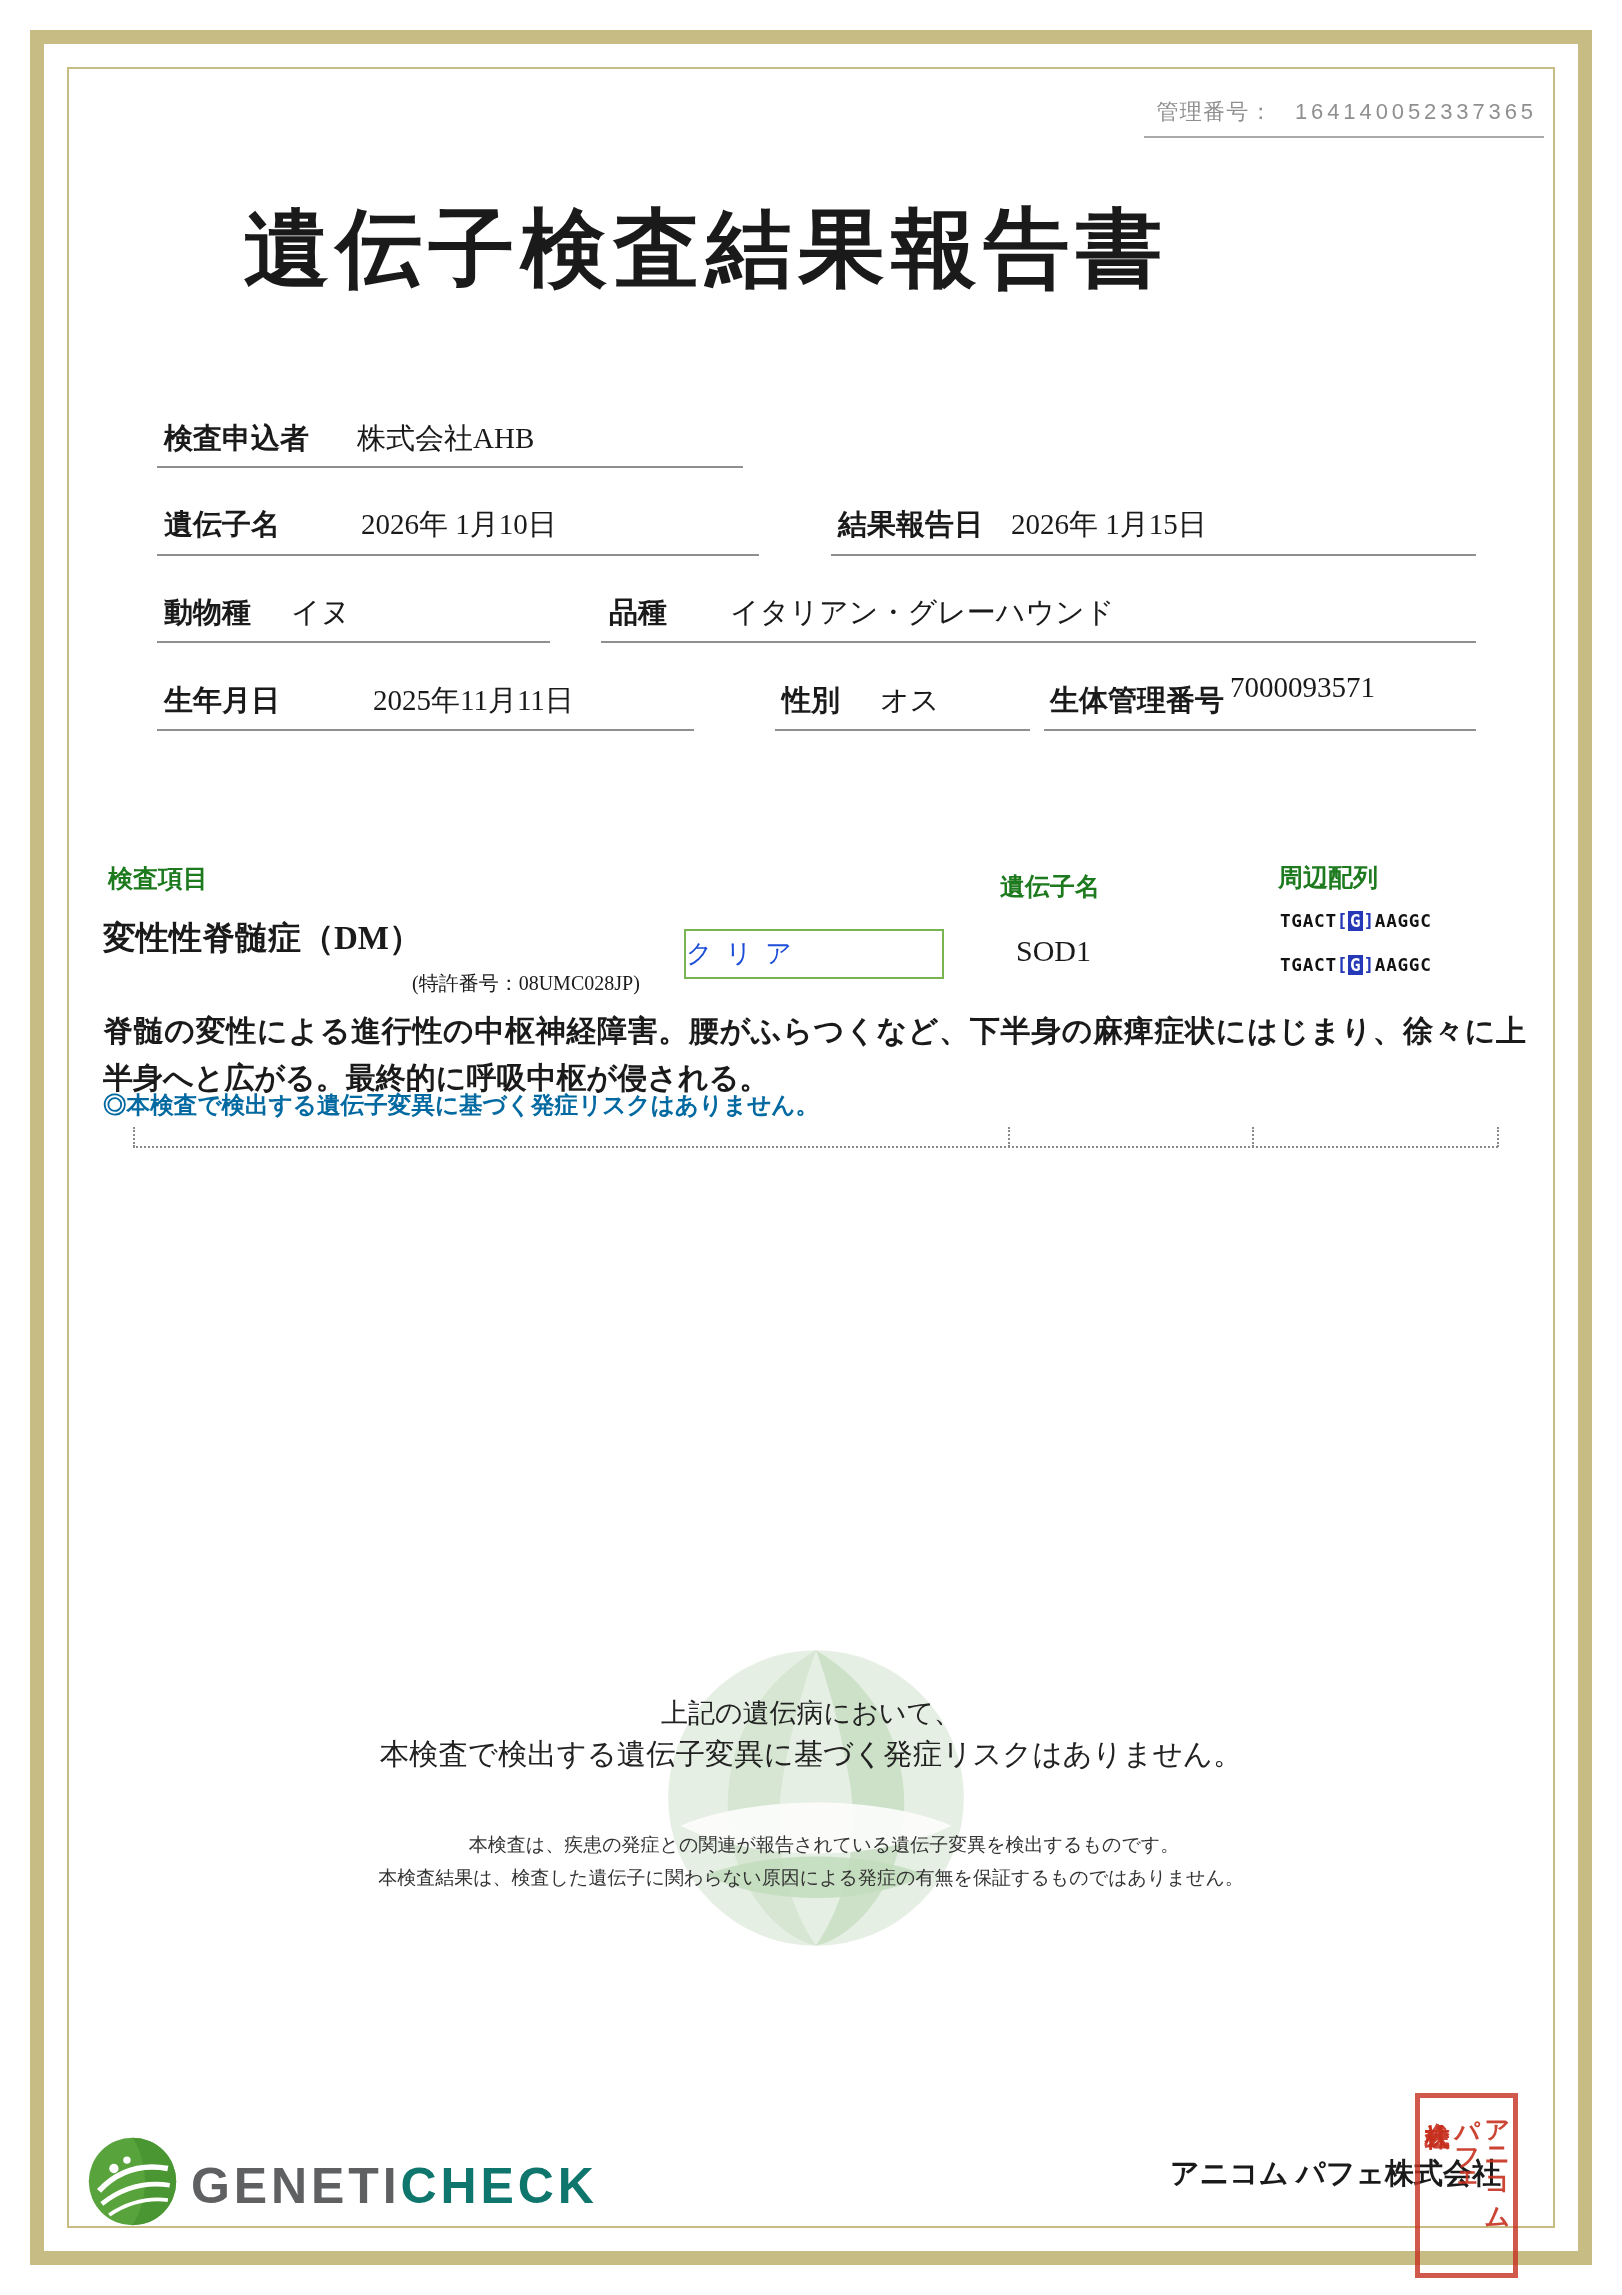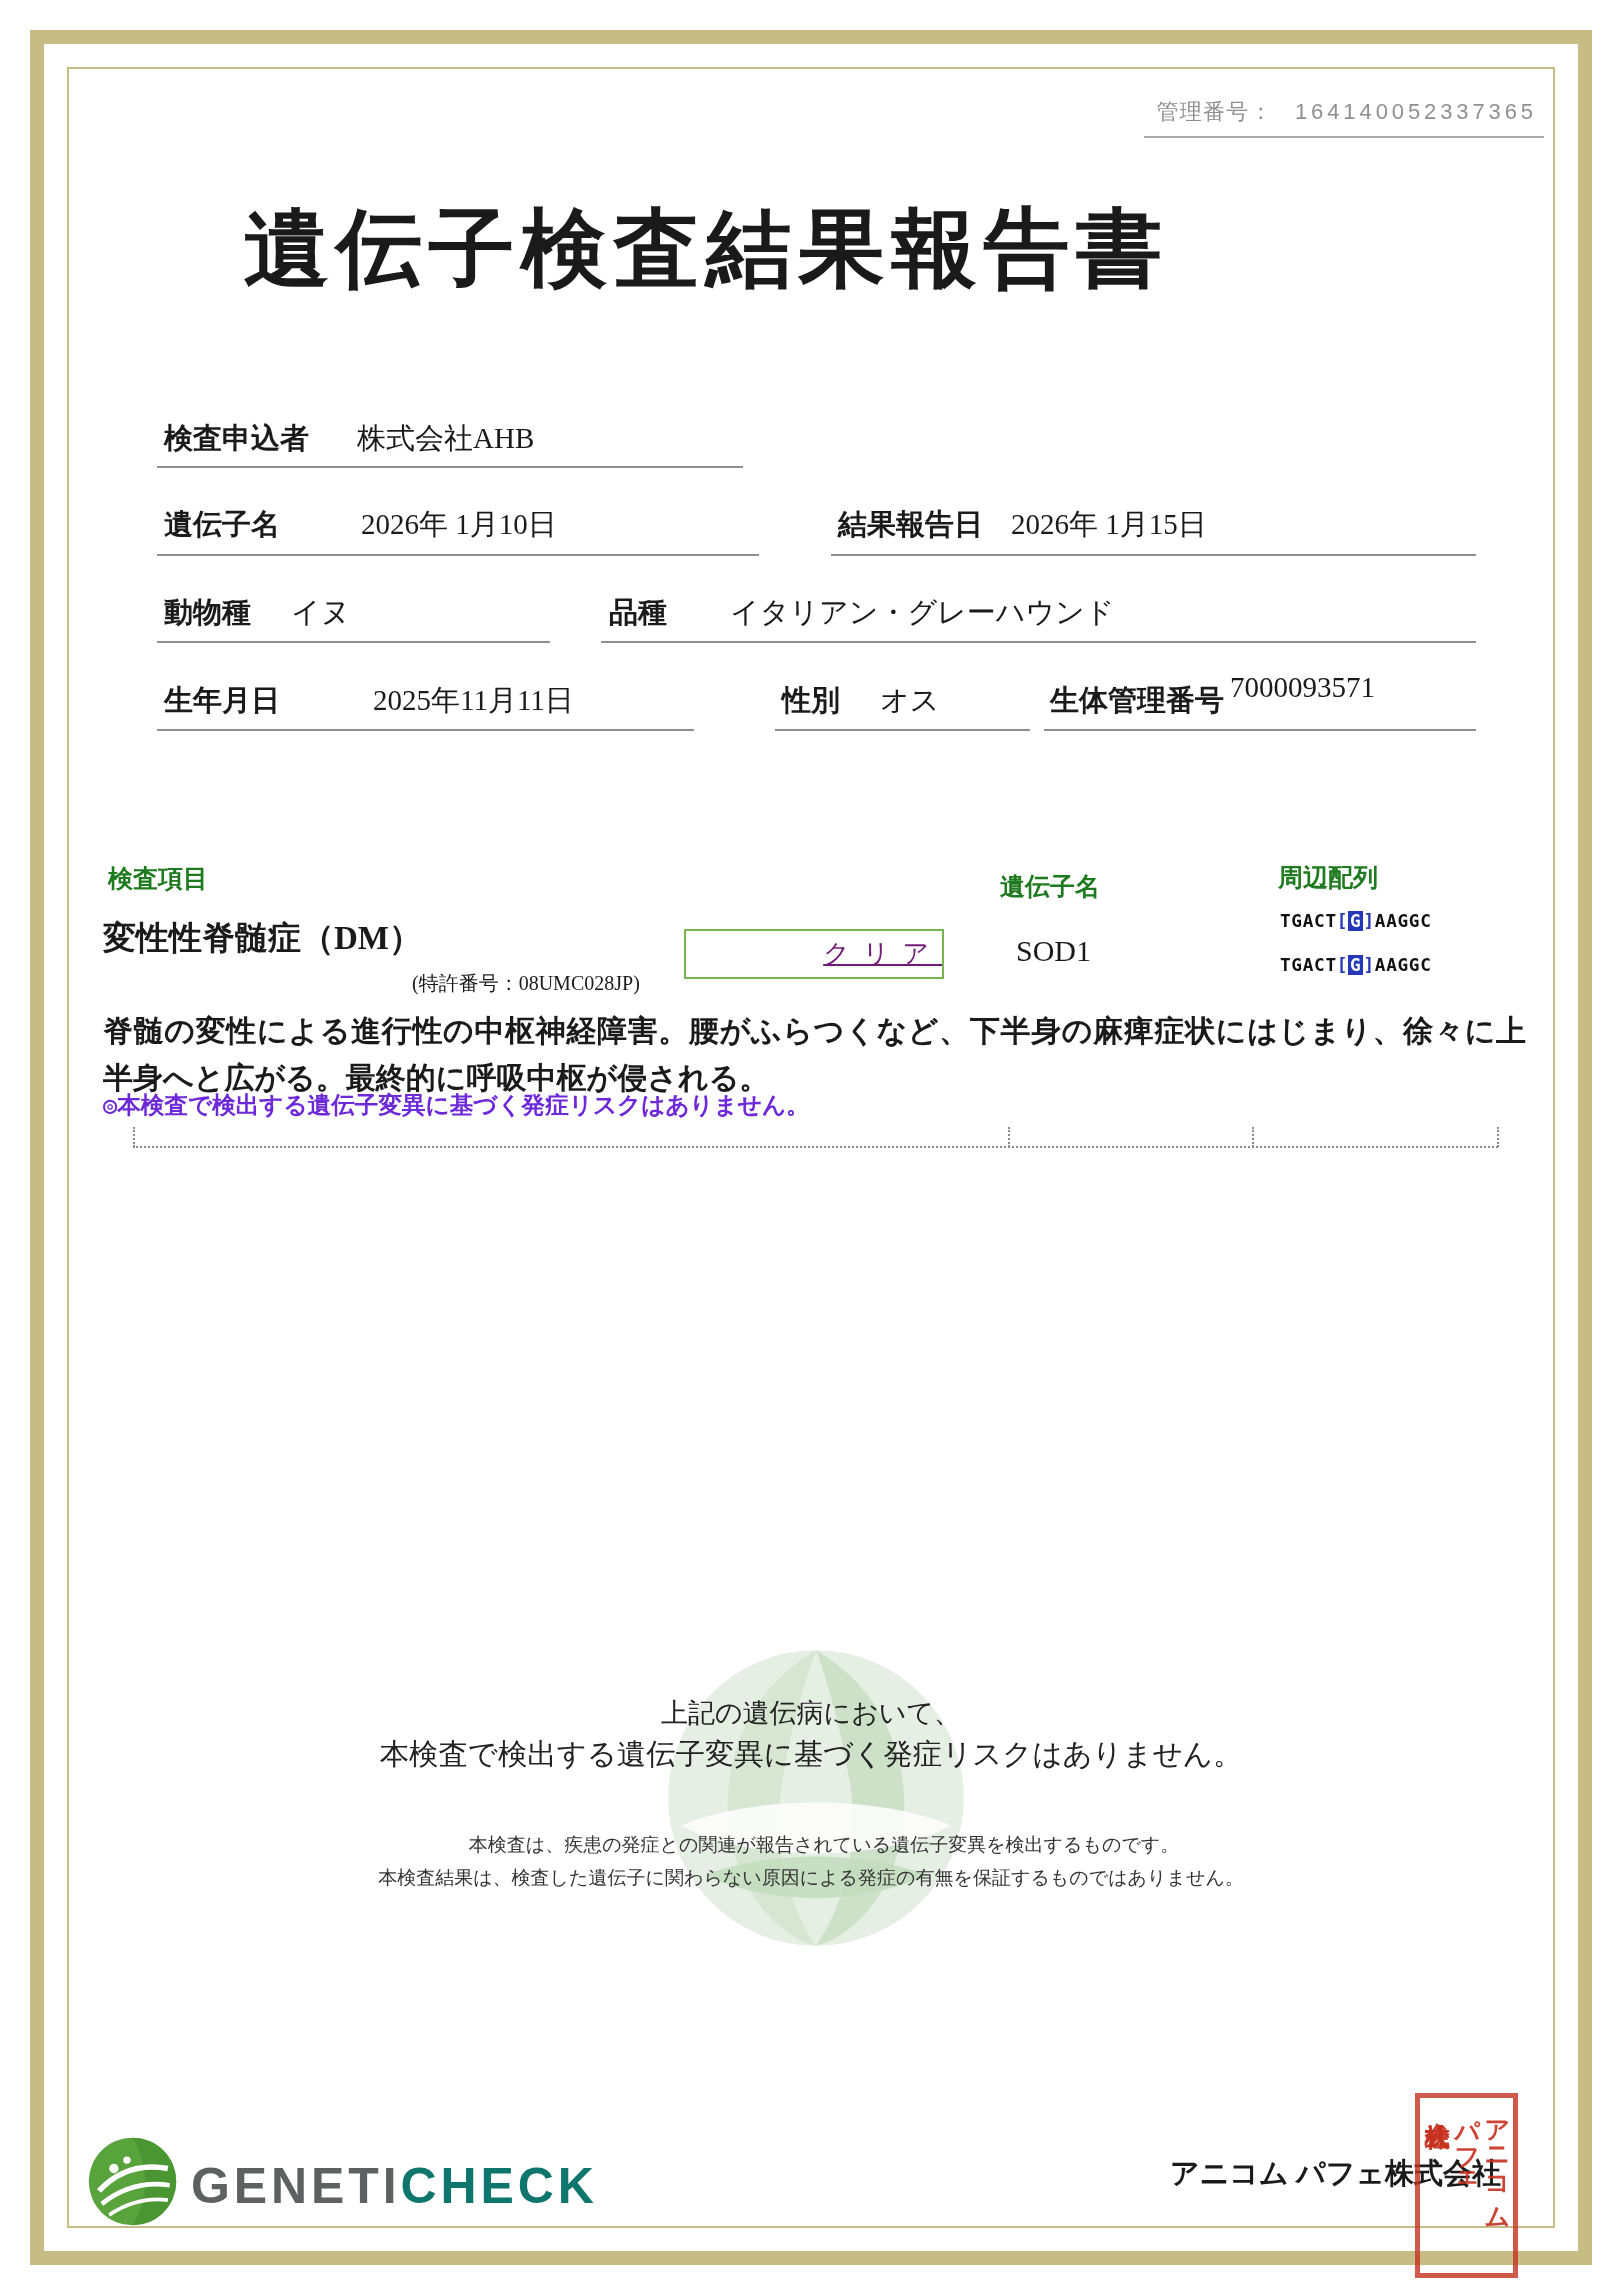--- a/index.html
+++ b/index.html
@@ -27,29 +27,29 @@
   
   .lbl{font-size:29px;font-weight:bold;white-space:nowrap;}
   .val{font-size:29px;white-space:nowrap;}
   .uline{border-bottom:2px solid #8f8f8f;height:0;}
 
   
   .sec-h{font-size:25px;font-weight:bold;color:#1e7a1e;white-space:nowrap;}
   .disease{font-size:33px;font-weight:bold;white-space:nowrap;}
   .patent{font-size:20px;white-space:nowrap;}
   .result-box{width:260px;height:50px;border:2px solid #78b452;box-sizing:border-box;
-              text-align:right;line-height:46px;font-size:26px;letter-spacing:13px;
-              color:#701a75;white-space:nowrap;text-decoration:underline;}
+              text-align:left;line-height:46px;font-size:26px;letter-spacing:13px;
+              color:#1d4ed8;white-space:nowrap;}
   .gene{font-size:30px;white-space:nowrap;}
   .seq{font-family:"DejaVu Sans Mono",monospace;font-size:17.7px;font-weight:bold;
        letter-spacing:0.7px;white-space:nowrap;color:#111;}
   .seq .bracket{color:#2438b8;}
   .seq .allele{background:#2438b8;color:#ffffff;padding:0 2px;}
   .desc{width:1423px;font-size:30px;font-weight:bold;line-height:1.55;text-align:justify;}
-  .risk{font-size:23.6px;font-weight:bold;color:#6d28d9;white-space:nowrap;font-family:Liberation Mono, monospace;}
+  .risk{font-size:23.6px;font-weight:bold;color:#0369a1;white-space:nowrap;}
   .dotline{border-bottom:2px dotted #8a8a8a;height:0;}
   .dottick{border-left:2px dotted #8a8a8a;width:0;height:19.6px;}
 
   
   .sum1{top:1695px;left:0;width:1622px;text-align:center;font-family:"Liberation Sans",sans-serif;
         font-size:27px;color:#222;z-index:2;}
   .sum2{top:1735px;left:0;width:1622px;text-align:center;font-family:"Liberation Sans",sans-serif;
         font-size:29.4px;color:#222;z-index:2;}
   .note{left:0;width:1622px;text-align:center;font-family:"Liberation Sans",sans-serif;
         font-size:19px;color:#333;z-index:2;}

